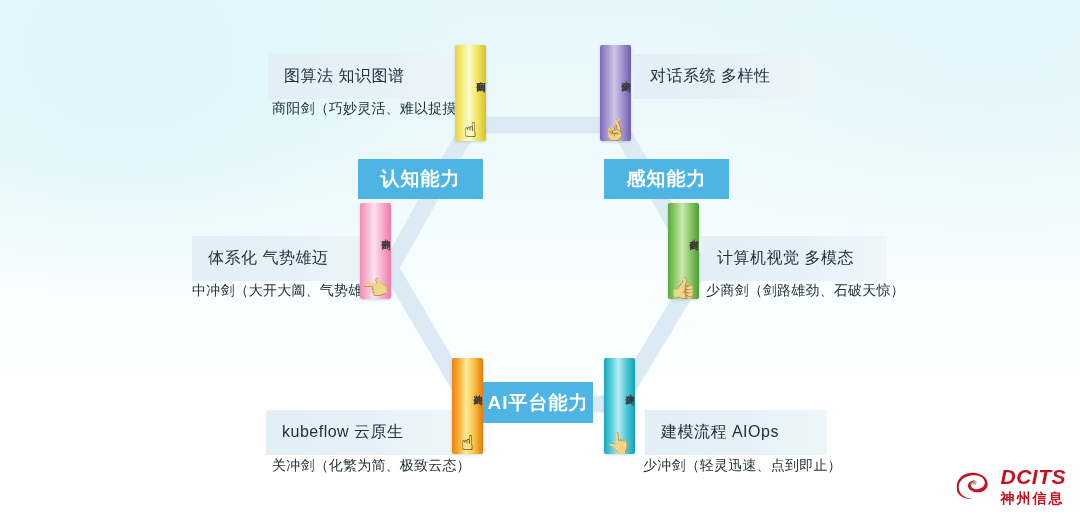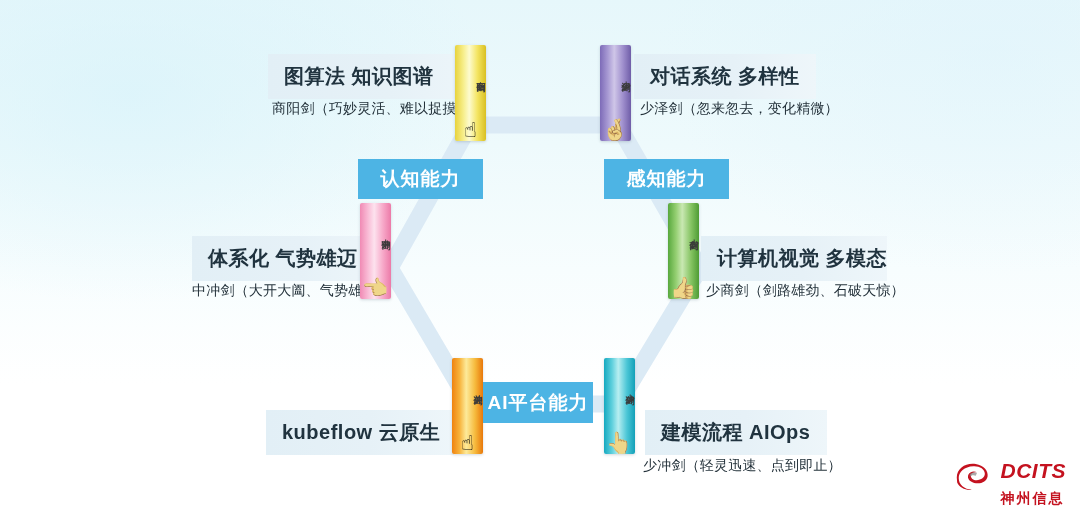--- a/index.html
+++ b/index.html
@@ -89,22 +89,22 @@
 
   
   .plate {
     position: absolute;
     background: linear-gradient(to right, #e2eff6 0%, #e6f1f7 55%, #eef6fa 100%);
     display: flex;
     align-items: center;
     box-sizing: border-box;
   }
   .plate .plate-text {
-    font-size: 20px;
-    font-weight: bold;
+    font-size: 16px;
+    font-weight: normal;
     color: #20333f;
     letter-spacing: 0.5px;
     white-space: nowrap;
   }
 
   
   .caption {
     position: absolute;
     font-size: 14px;
     color: #1f2d36;
@@ -128,21 +128,21 @@
     letter-spacing: 1px;
     white-space: nowrap;
   }
 
   
   #logo {
     position: absolute;
     right: 14px;
     bottom: 14px;
     display: flex;
-    align-items: flex-start;
+    align-items: center;
     gap: 10px;
   }
   #logo .mark {
     width: 40px;
     height: 34px;
     flex: 0 0 auto;
   }
   #logo .wordmark {
     display: flex;
     flex-direction: column;
@@ -153,21 +153,21 @@
     font-weight: bold;
     color: #c4121f;
     letter-spacing: 0.5px;
     font-style: italic;
   }
   #logo .wm-cn {
     font-size: 14px;
     font-weight: bold;
     color: #c4121f;
     letter-spacing: 2px;
-    margin-top: 10px;
+    margin-top: 4px;
   }
 </style>
 </head>
 <body>
 
 <div id="stage">
 
   <svg class="hex-svg" viewBox="0 0 1080 519">
     <polygon points="470,125 618,125 700,268 618,404 470,404 390,268" fill="none" stroke="#dbeaf5" stroke-width="17" stroke-linejoin="miter"></polygon>
   </svg>
@@ -181,21 +181,20 @@
     <div class="hand">☝</div>
   </div>
 
   <div class="pillar p-purple" style="left:600px; top:45px; width:31px; height:96px;">
     <div class="pillar-label">少泽剑</div>
     <div class="hand">🤞</div>
   </div>
   <div class="plate" style="left:634px; top:54px; width:182px; height:45px; padding-left:16px;">
     <span class="plate-text">对话系统 多样性</span>
   </div>
-  <div class="caption" style="left:640px; top:100px;">少泽剑（忽来忽去，变化精微）</div>
 
   <div class="chip" style="left:358px; top:159px; width:125px; height:40px;">
     <span class="chip-text">认知能力</span>
   </div>
 
   <div class="chip" style="left:604px; top:159px; width:125px; height:40px;">
     <span class="chip-text">感知能力</span>
   </div>
 
   <div class="plate" style="left:192px; top:236px; width:196px; height:45px; padding-left:16px;">
@@ -212,20 +211,21 @@
     <div class="hand">👍</div>
   </div>
   <div class="plate" style="left:701px; top:236px; width:186px; height:45px; padding-left:16px;">
     <span class="plate-text">计算机视觉 多模态</span>
   </div>
   <div class="caption" style="left:706px; top:282px;">少商剑（剑路雄劲、石破天惊）</div>
 
   <div class="plate" style="left:266px; top:410px; width:188px; height:45px; padding-left:16px;">
     <span class="plate-text">kubeflow 云原生</span>
   </div>
+  <div class="caption" style="left:272px; top:457px;">关冲剑（化繁为简、极致云态）</div>
   <div class="pillar p-orange" style="left:452px; top:358px; width:31px; height:96px;">
     <div class="pillar-label">关冲剑</div>
     <div class="hand">☝</div>
   </div>
 
   <div class="chip" style="left:483px; top:382px; width:110px; height:41px;">
     <span class="chip-text">AI平台能力</span>
   </div>
 
   <div class="pillar p-teal" style="left:604px; top:358px; width:31px; height:96px;">

